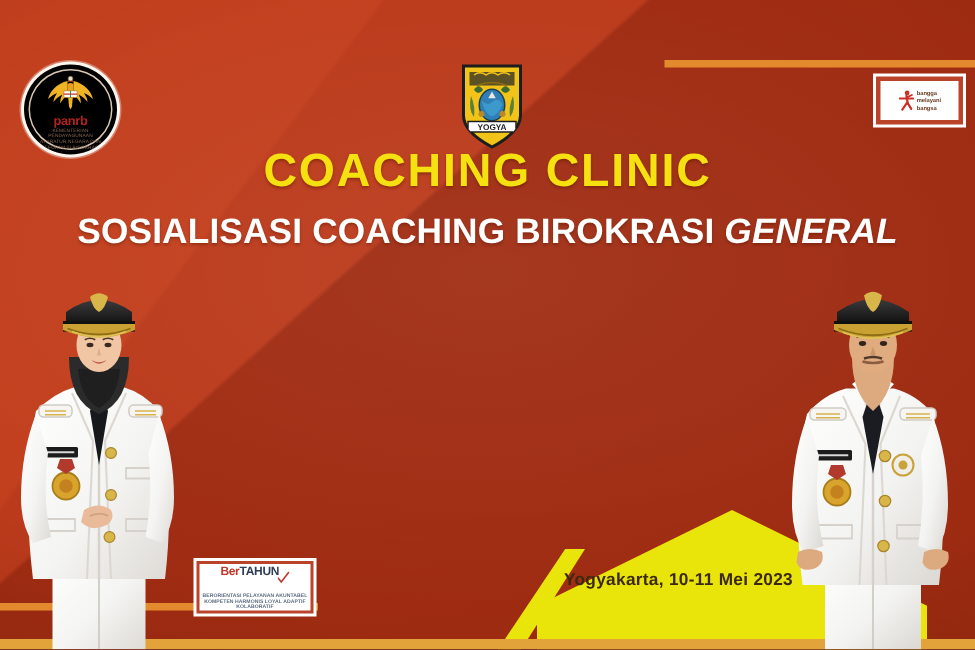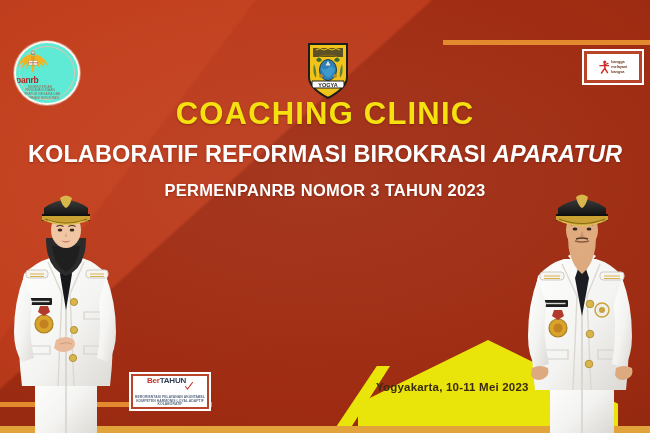--- a/index.html
+++ b/index.html
@@ -75,23 +75,23 @@
   .date-txt{
     position:absolute;left:376px;top:381px;
     font-size:11.5px;font-weight:bold;color:#3b2a10;letter-spacing:.2px;
     white-space:nowrap;
   }
 
   
   
   .panrb{
     position:absolute;left:14px;top:41px;width:62px;height:60px;
-    border-radius:50%;background:#5eead4;border:2px solid #fdf6ee;
+    border-radius:50%;background:#000000;border:2px solid #fdf6ee;
     box-shadow:0 0 0 1px rgba(255,255,255,.35);
-    display:flex;flex-direction:column;align-items:flex-start;justify-content:center;
+    display:flex;flex-direction:column;align-items:center;justify-content:center;
     overflow:hidden;
   }
   .panrb .ring{
     position:absolute;inset:3px;border-radius:50%;border:1.5px solid #d9c7b2;
   }
   .panrb .garuda{position:relative;width:34px;height:26px;margin-top:2px;}
   .panrb-word{
     position:relative;font-size:8.5px;font-weight:bold;color:#b22222;letter-spacing:-.2px;margin-top:1px;
   }
   .panrb-sub{
@@ -217,22 +217,21 @@
       <div class="bmb-lines">
         <span>bangga</span>
         <span>melayani</span>
         <span>bangsa</span>
       </div>
     </div>
   </div>
 
   <div class="headline">
     <div class="t-coach">COACHING CLINIC</div>
-    <div class="t-l1"><span>KOLABORATIF REFORMASI BIROKRASI </span><span class="ital">APARATUR</span></div>
-    <div class="t-l3">PERMENPANRB NOMOR 3 TAHUN 2023</div>
+    <div class="t-l1"><span>SOSIALISASI COACHING BIROKRASI </span><span class="ital">GENERAL</span></div>
   </div>
 
   <div class="date-txt">Yogyakarta, 10-11 Mei 2023</div>
 
   <div class="akhlak">
     <div class="akh-top">
       <span class="akh-ber">Ber</span>
         <span class="akh-rest">TAHUN</span>
       <span style="margin-left:-1px;">
         <svg viewBox="0 0 16 16" width="8" height="8" xmlns="http://www.w3.org/2000/svg">

